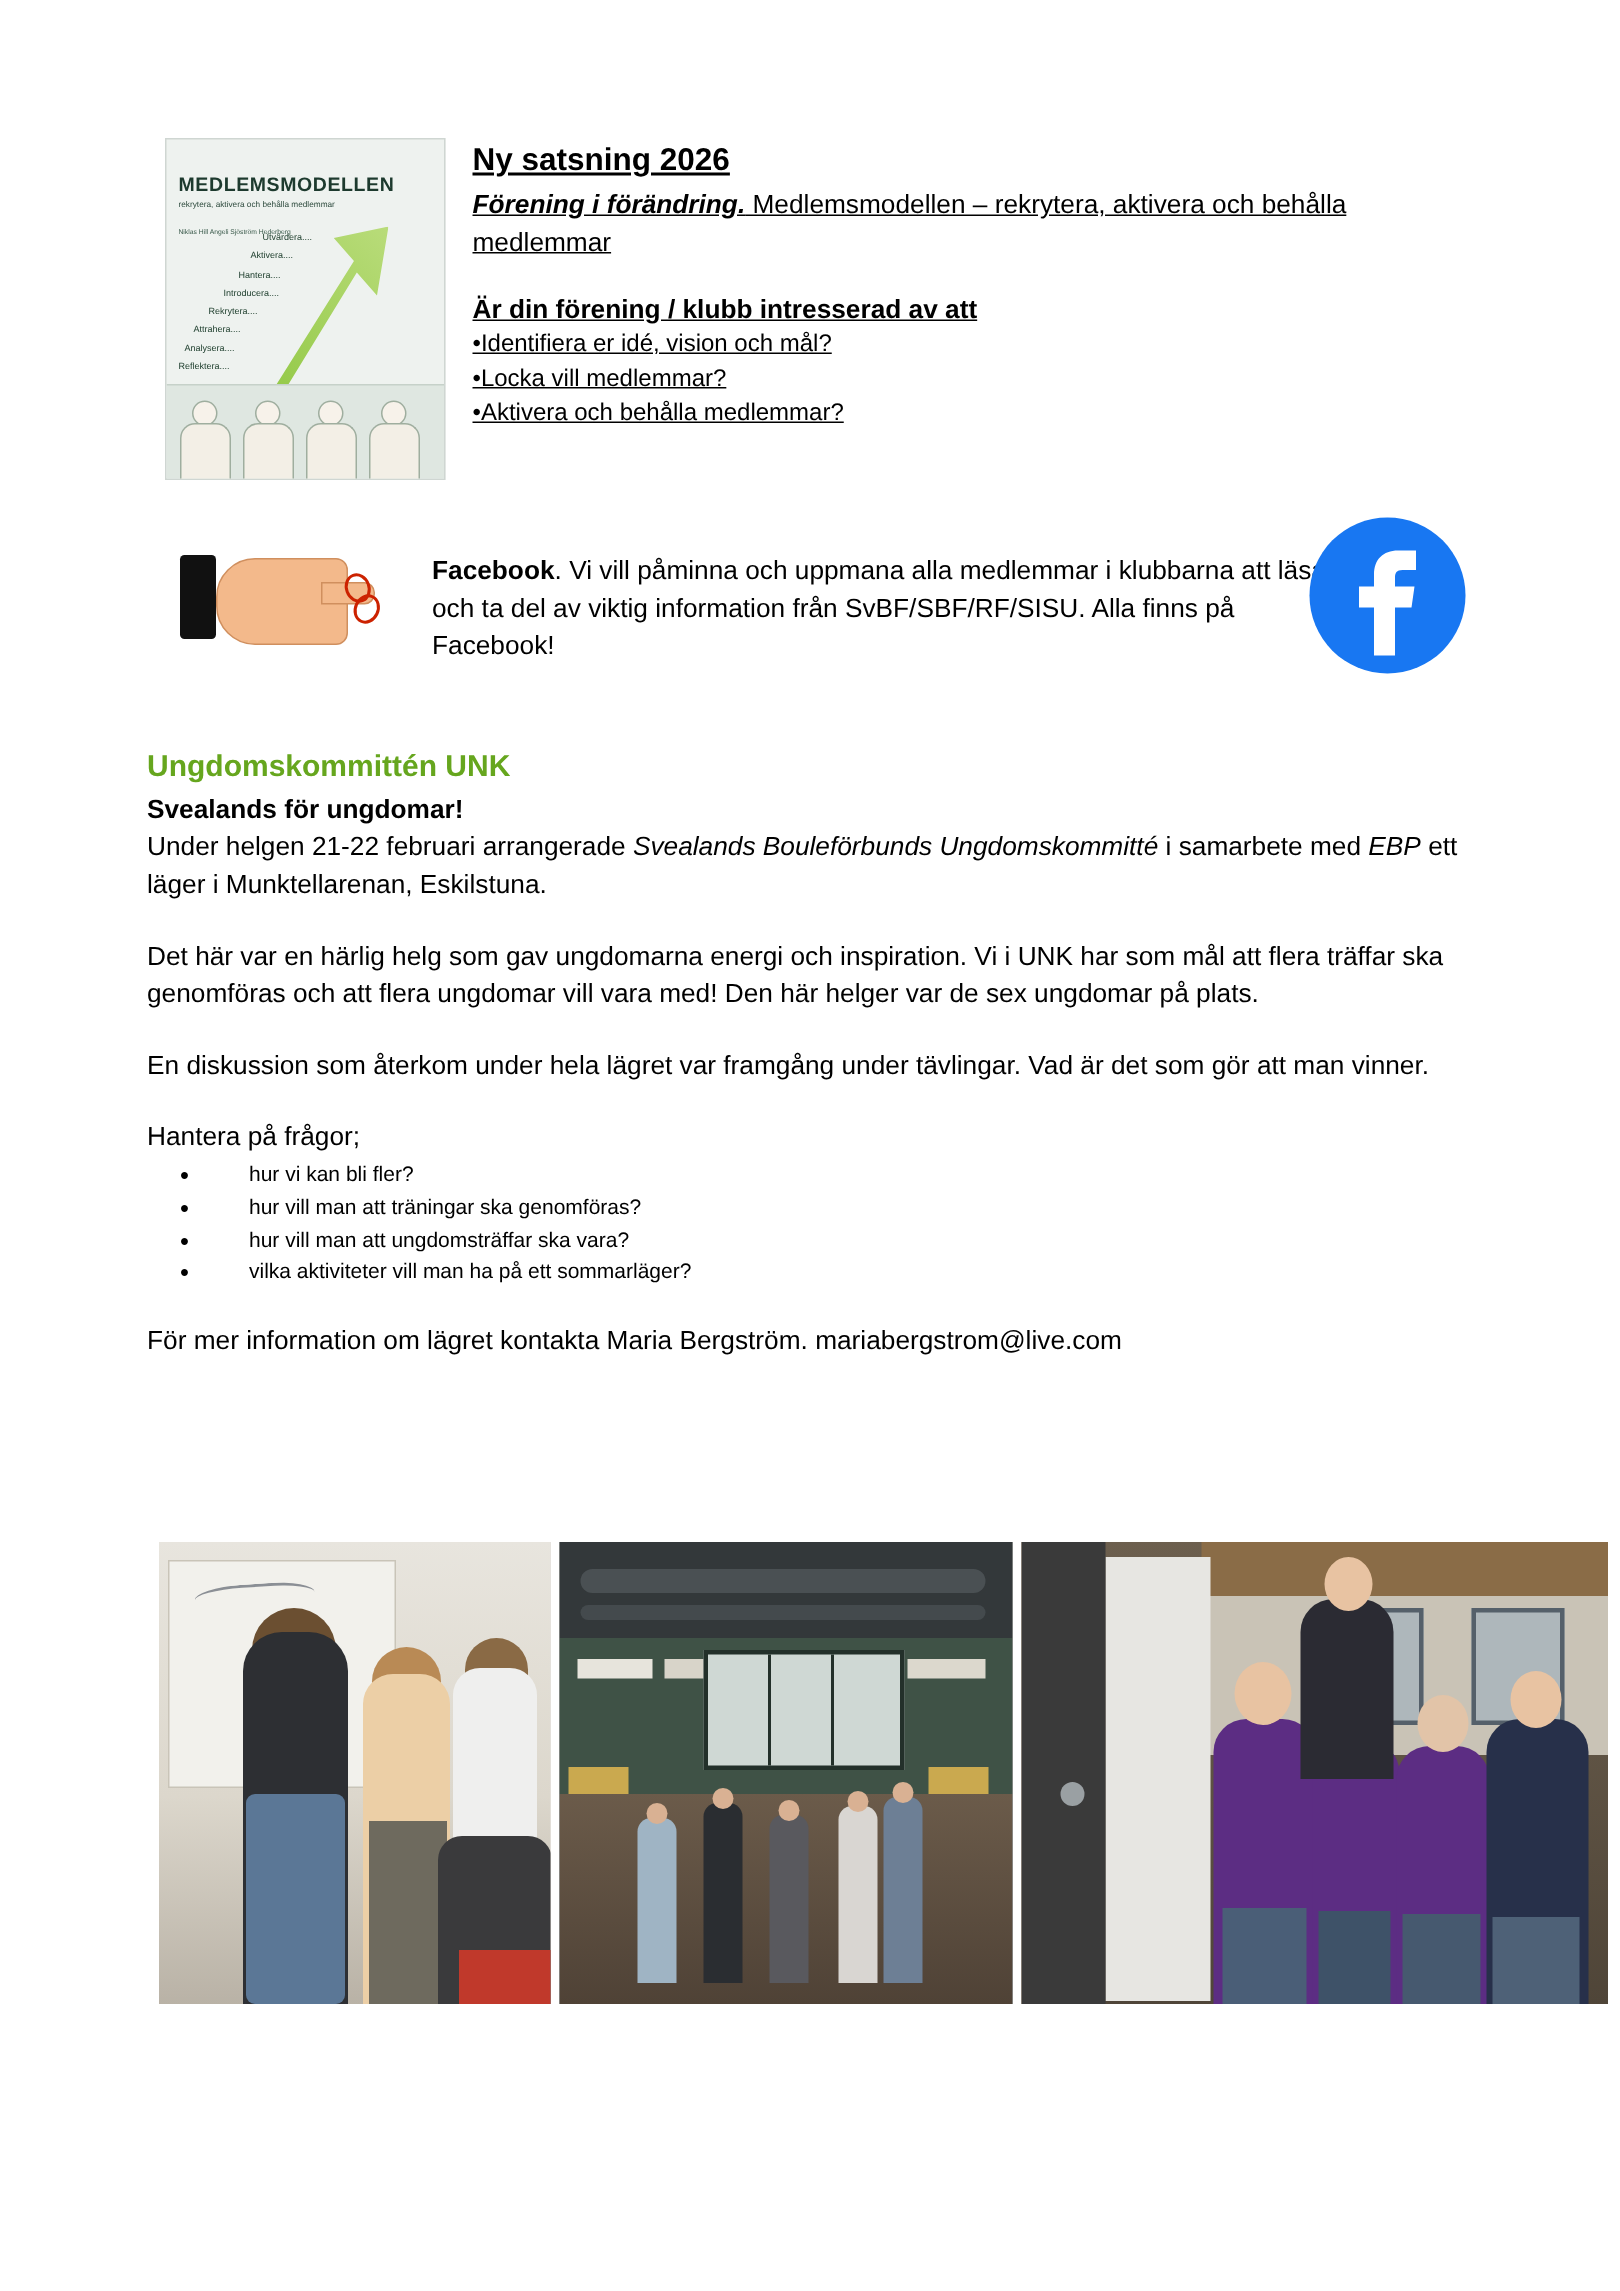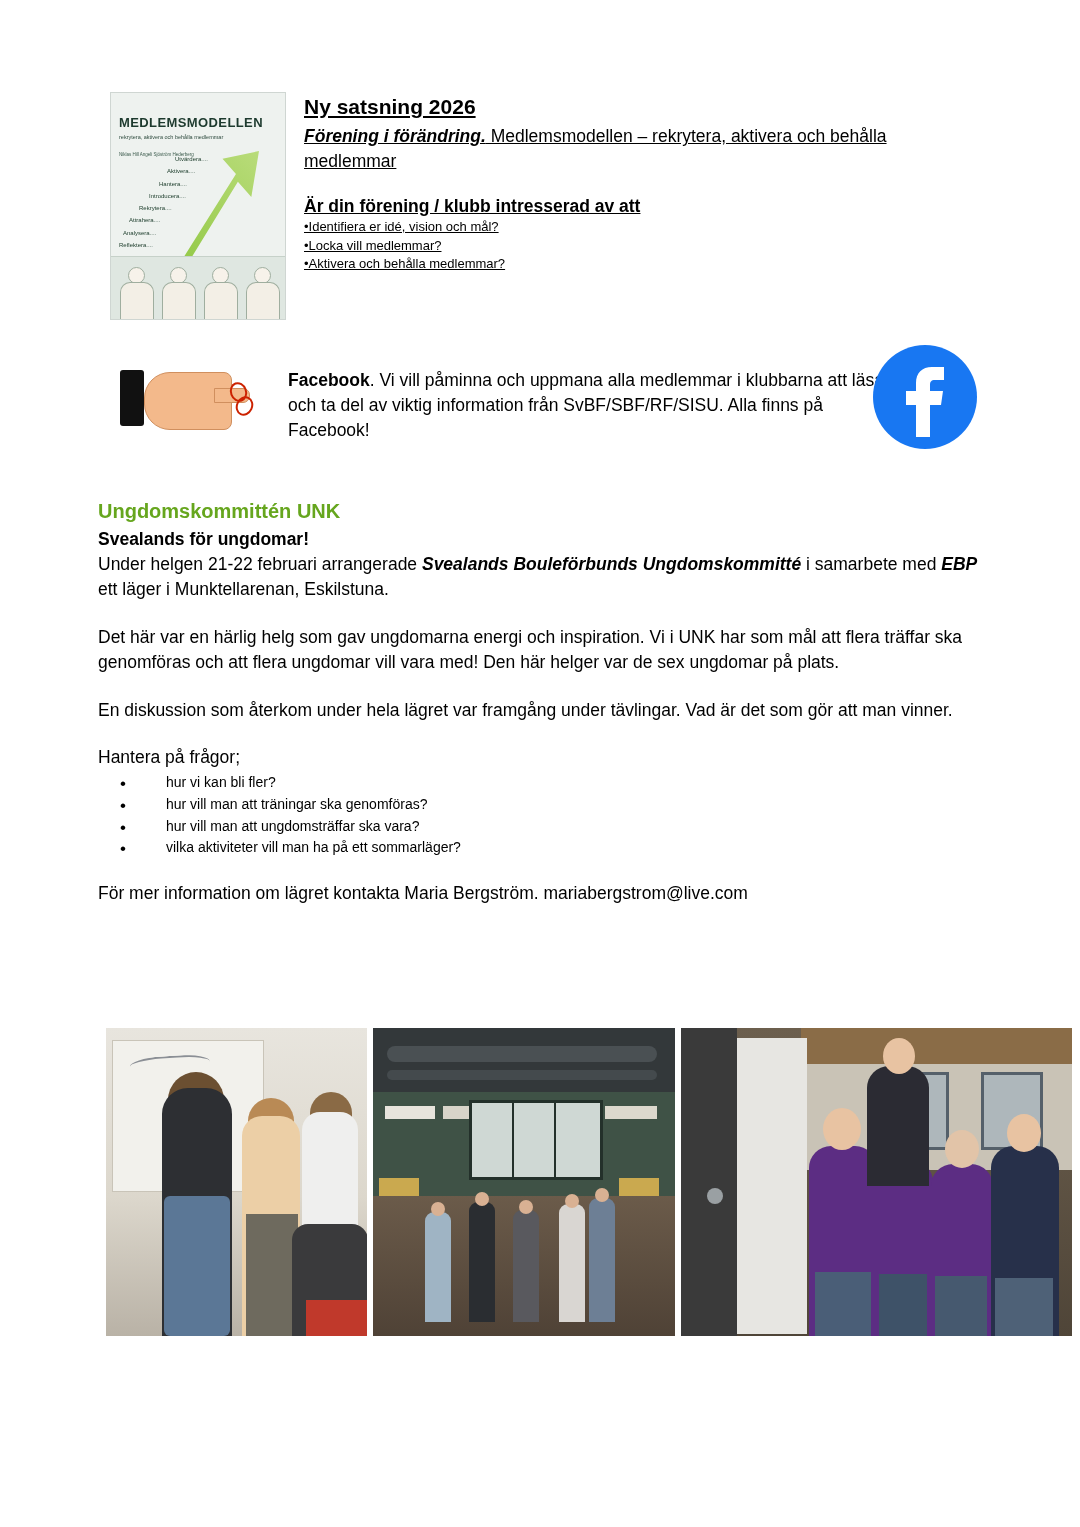--- a/index.html
+++ b/index.html
@@ -34,20 +34,21 @@
   }
   .medlemsmodellen-thumb {
     width: 174px;
     height: 226px;
     flex: 0 0 174px;
     margin-right: 18px;
     border: 1px solid #cfd6d2;
     background: #eef2ef;
     position: relative;
     overflow: hidden;
+    padding-left: 11px;
   }
   .mm-title {
     position: absolute;
     left: 8px;
     top: 22px;
     font-size: 13px;
     font-weight: bold;
     letter-spacing: .4px;
     color: #1d3a2e;
   }
@@ -141,21 +142,21 @@
   .lead b {
     font-weight: bold;
     font-style: italic;
   }
   .q-head {
     font-size: 17.5px;
     font-weight: bold;
     margin: 0 0 1px 0;
   }
   .q-list {
-    font-size: 13px;
+    font-size: 16px;
     line-height: 1.44;
   }
   .q-list div {
     white-space: nowrap;
   }
 
   
   .sec-fb {
     position: absolute;
     left: 110px;
@@ -252,21 +253,21 @@
     font-size: 17.5px;
     font-weight: bold;
     margin: 0 0 2px 0;
   }
   p.body {
     font-size: 17.5px;
     line-height: 1.45;
     margin: 0 0 22px 0;
   }
   p.body.tight { margin-bottom: 0; }
-  .bi { font-weight: bold; font-style: italic; text-align: right; }
+  .bi { font-weight: normal; font-style: italic; text-align: right; }
   ul.bullets {
     list-style: none;
     margin: 2px 0 22px 0;
     padding: 0;
     font-size: 14px;
     line-height: 1.55;
   }
   ul.bullets li {
     position: relative;
     padding-left: 68px;

